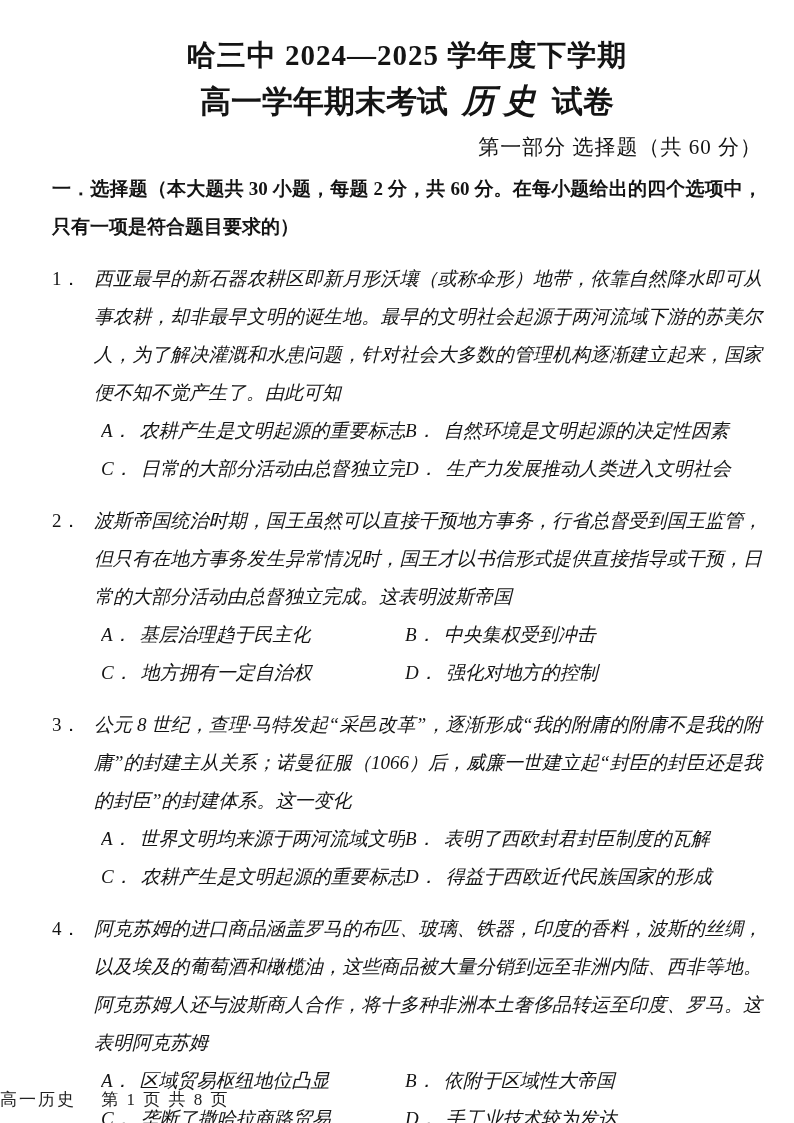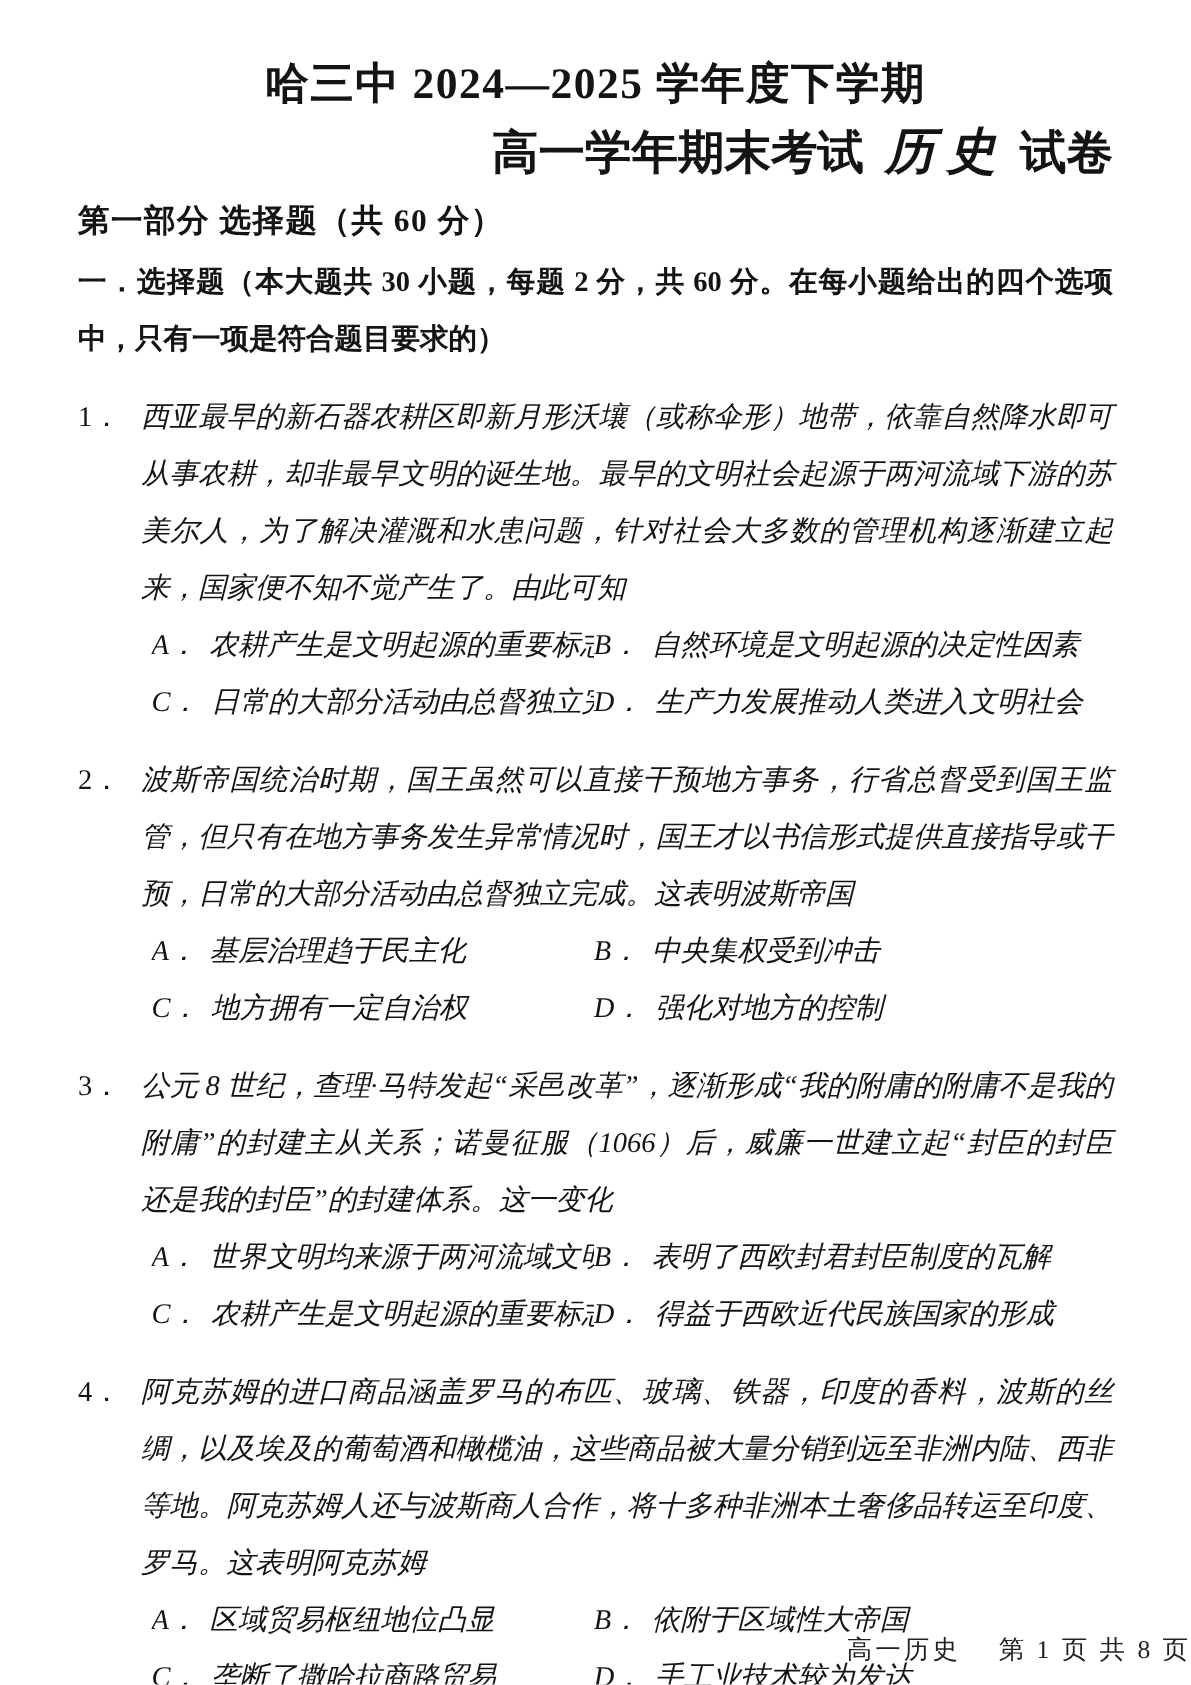--- a/index.html
+++ b/index.html
@@ -4,36 +4,36 @@
 <style>
   * { margin: 0; padding: 0; box-sizing: border-box; }
   html, body { background: #ffffff; }
   body {
     width: 794px; height: 1123px;
     font-family: "Liberation Serif", "DejaVu Serif", serif;
     color: #141414;
     position: relative;
     overflow: hidden;
   }
-  .page { position: absolute; inset: 0; padding: 30px 52px 0 52px; }
+  .page { position: absolute; inset: 0; padding: 30px 32px 0 52px; }
 
   .title1 {
     text-align: center; font-size: 29px; font-weight: bold;
     letter-spacing: 1px; margin-top: 6px;
   }
   .title2 {
-    text-align: right; font-size: 31px; font-weight: bold;
+    text-align: center; font-size: 31px; font-weight: bold;
     margin-top: 3px;
   }
   .subject {
     font-style: italic; font-size: 33px; letter-spacing: 8px;
     margin: 0 8px 0 14px;
   }
   .section-heading {
-    text-align: left; font-size: 21px; font-weight: bold;
+    text-align: right; font-size: 21px; font-weight: normal;
     margin-top: 9px; letter-spacing: 1px;
   }
   .instructions {
     font-weight: bold; font-size: 19px; line-height: 38px;
     margin-top: 9px; text-align: justify;
   }
   .question { margin-top: 14px; }
   .qrow { display: flex; }
   .qnum { flex: 0 0 42px; font-size: 19px; line-height: 38px; }
   .qstem {
@@ -42,21 +42,21 @@
   }
   .options {
     margin-left: 49px; display: grid;
     grid-template-columns: 46% 54%;
     font-size: 19px; line-height: 38px; font-style: italic;
   }
   .option { white-space: nowrap; overflow: hidden; }
   .olabel { margin-right: 8px; }
   .footer {
     position: absolute; bottom: 12px; left: 0; right: 0;
-    text-align: right; font-size: 17px; letter-spacing: 2px;
+    text-align: left; font-size: 17px; letter-spacing: 2px;
     color: #222;
   }
 </style>
 </head>
 <body>
 
 <div class="page">
 
   <h1 class="title1">哈三中 2024—2025 学年度下学期</h1>
 

